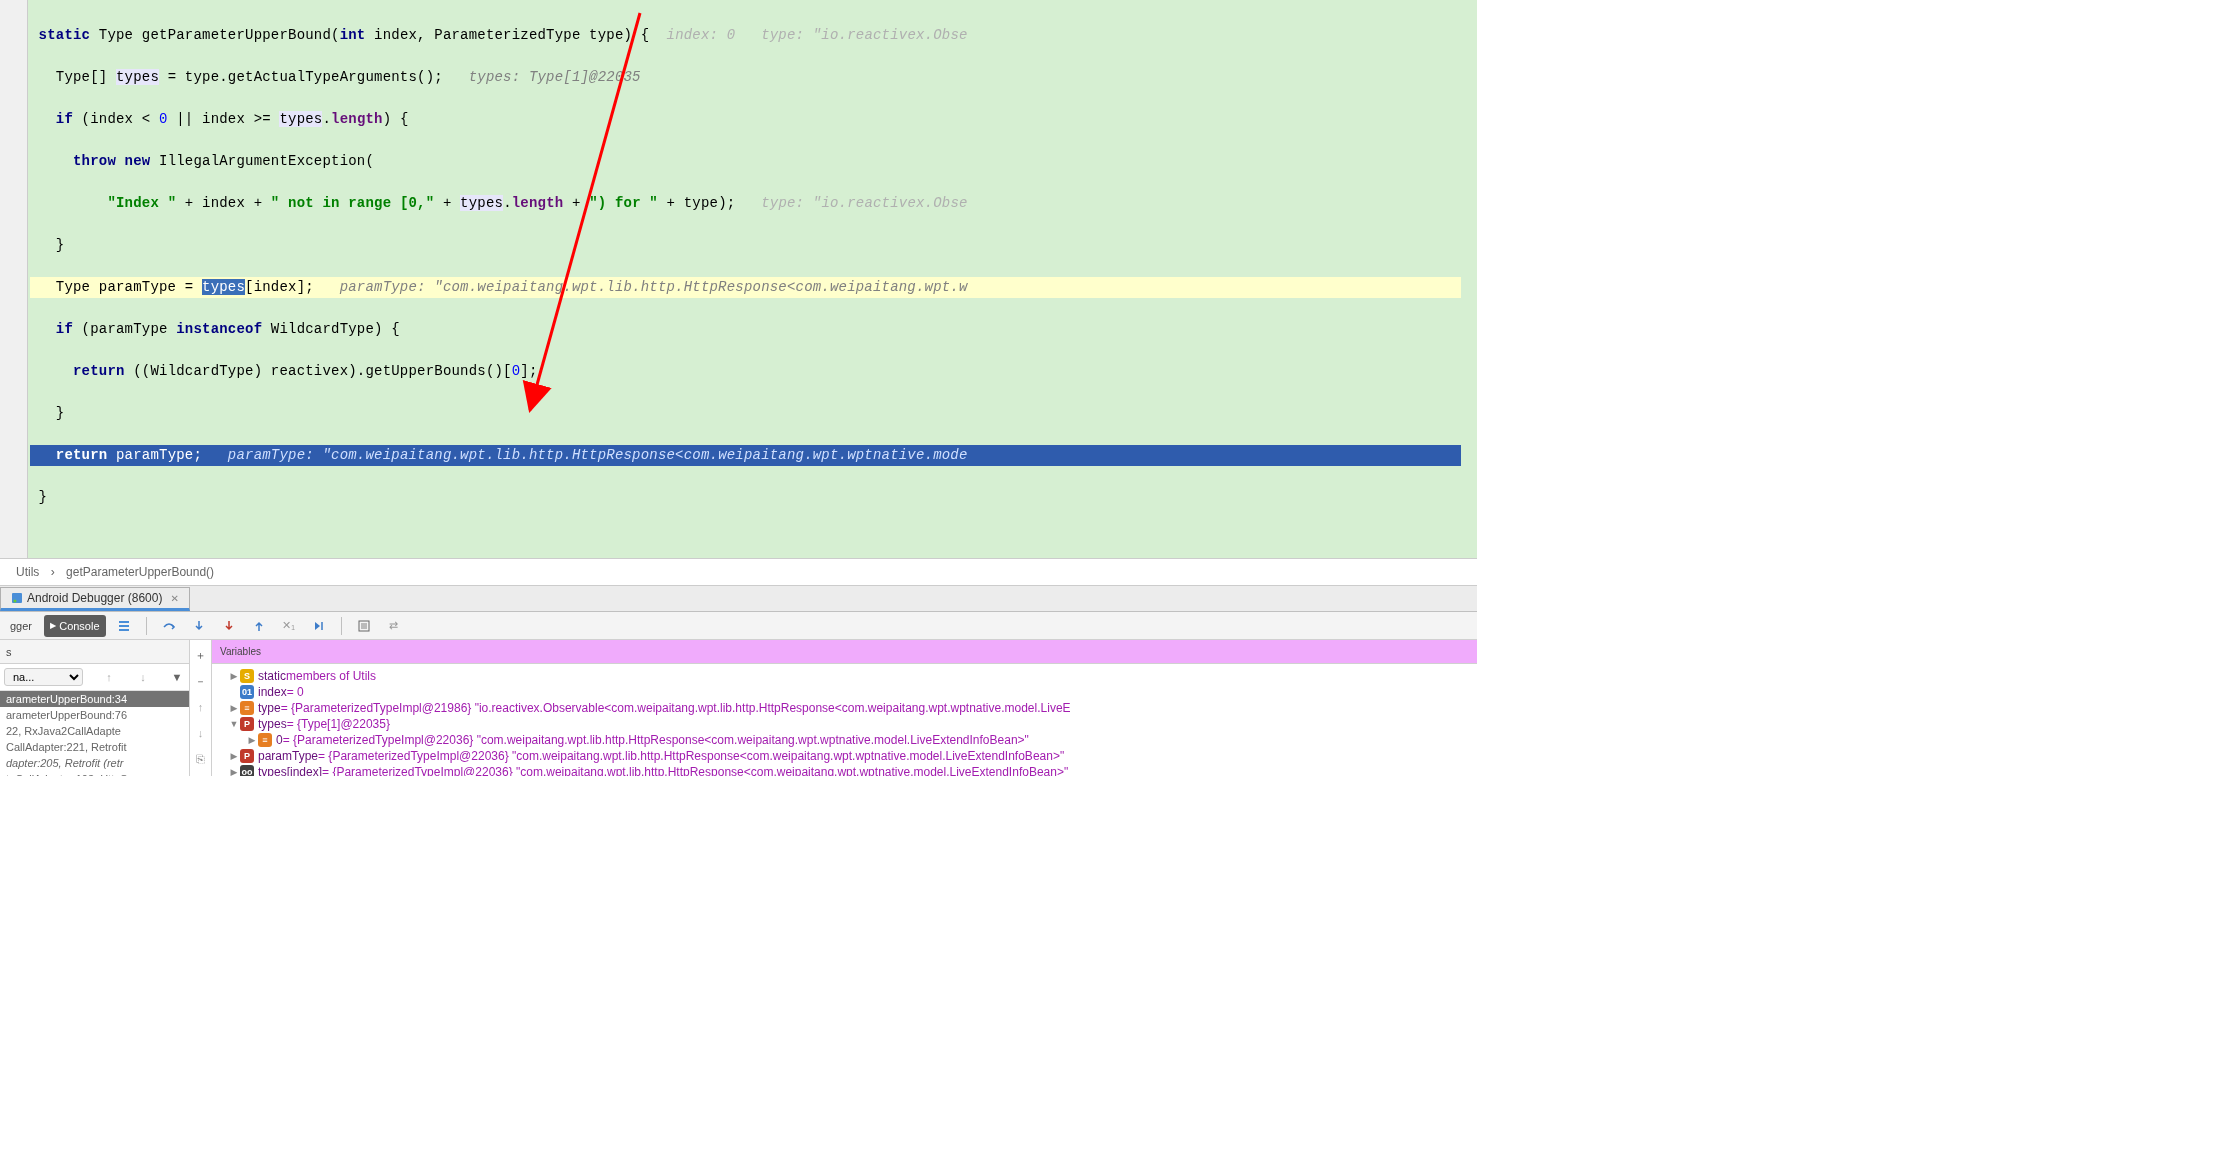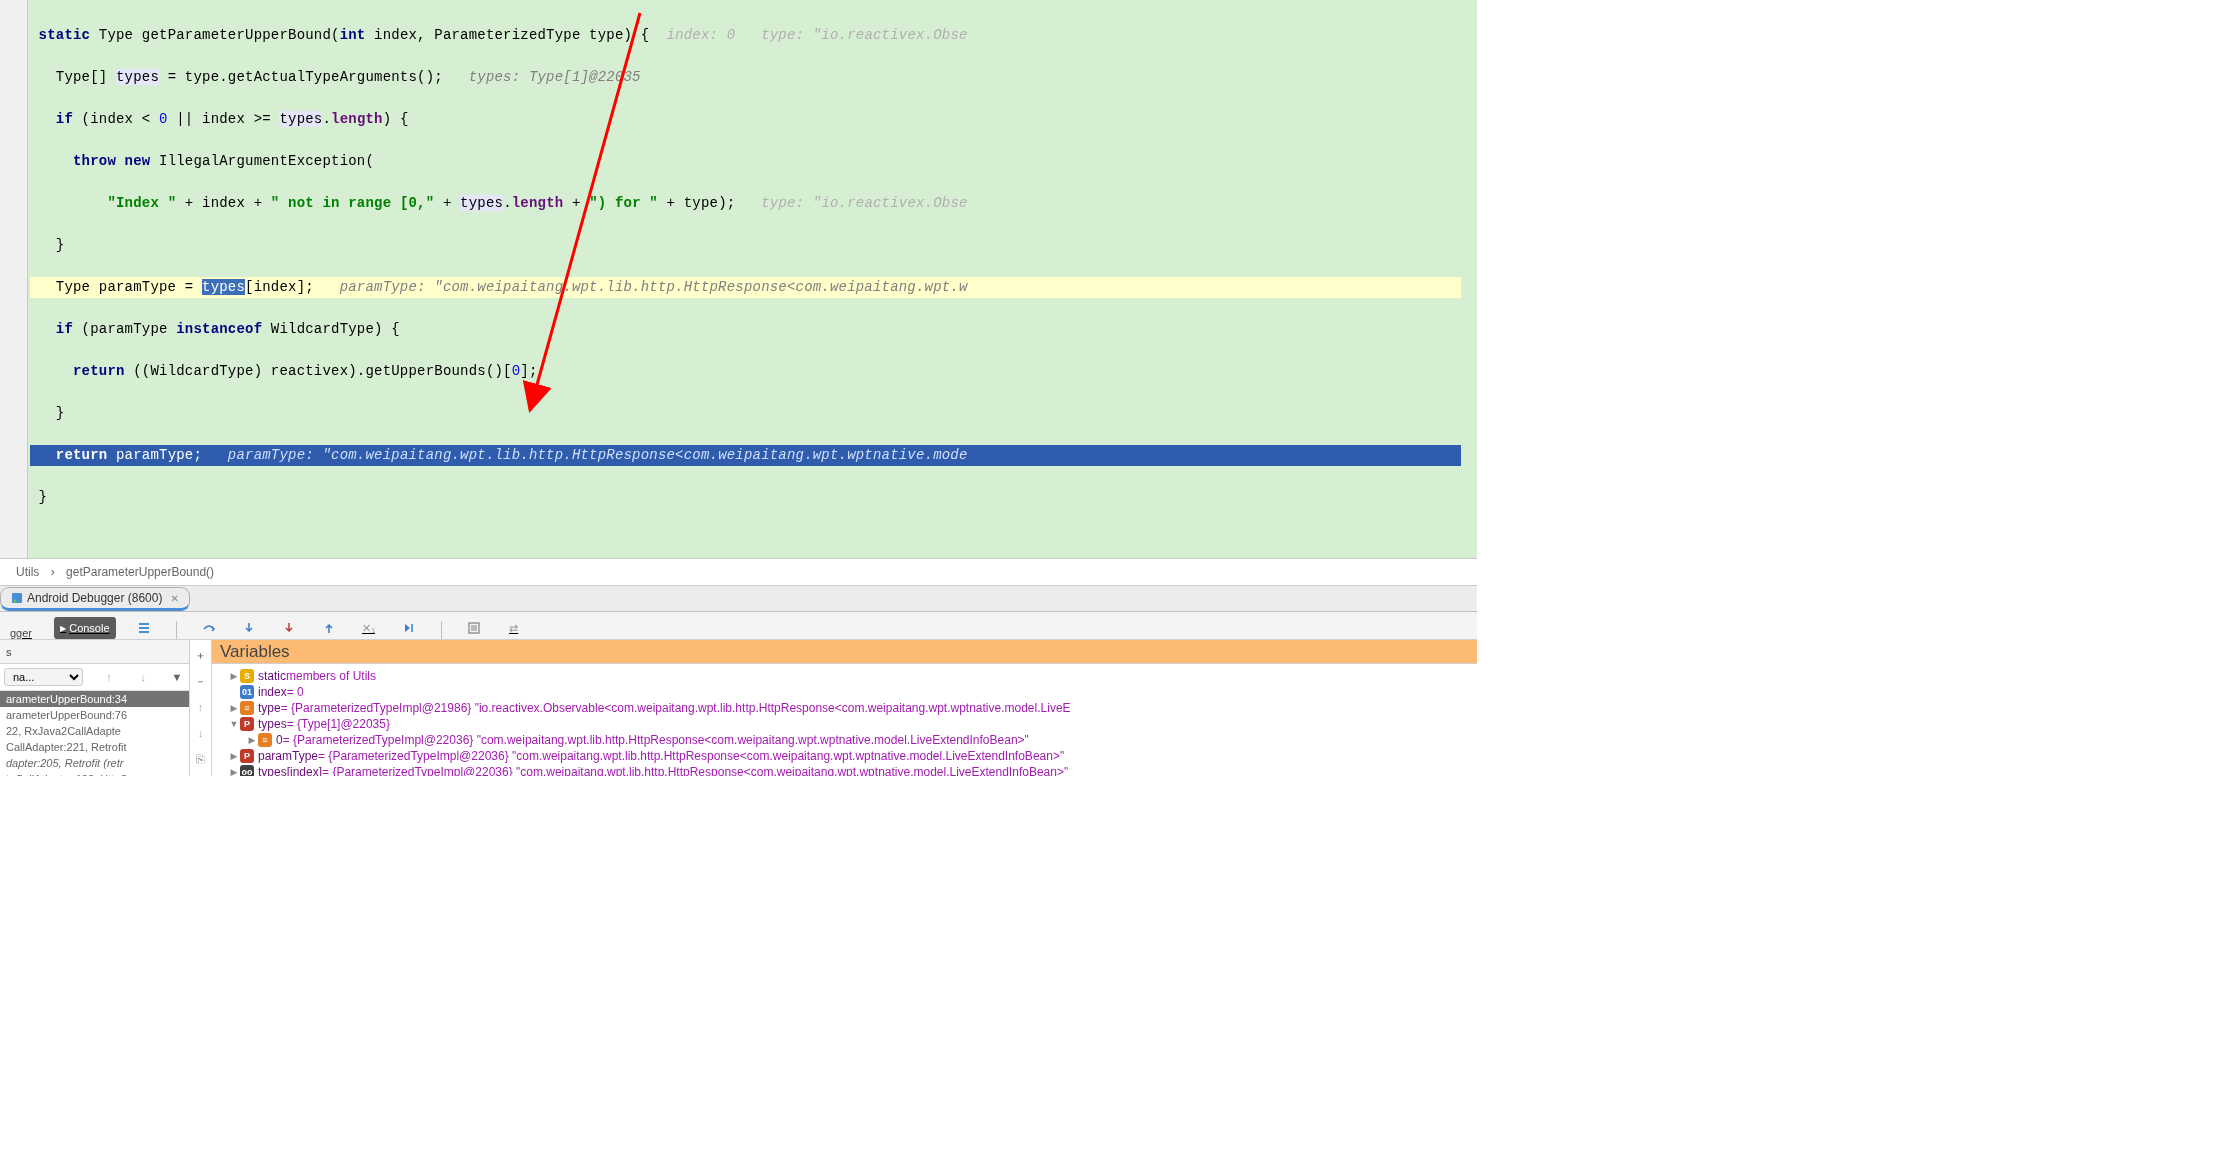--- a/index.html
+++ b/index.html
@@ -74,36 +74,35 @@
     border-bottom: none;
     padding: 3px 10px;
     font-family: -apple-system, sans-serif;
     font-size: 12px;
     color: #333;
     display: flex;
     align-items: center;
     gap: 4px;
     position: relative;
   }
-  .tab.active { border-bottom: 3px solid #4a8ed8; border-radius: 9px; }
+  .tab.active { border-bottom: 3px solid #4a8ed8; }
   .tab-close { font-size: 10px; color: #888; margin-left: 4px; }
   .tab-icon {
     width: 12px; height: 12px;
     display: inline-block;
   }
   
   .toolbar {
     background: #f4f4f4;
     border-bottom: 1px solid #d0d0d0;
     display: flex;
-    align-items: flex-end;
+    align-items: center;
     height: 28px;
     padding: 0 4px;
-    gap: 16px;
-    text-decoration: underline;
+    gap: 6px;
   }
   .tb-btn {
     width: 24px; height: 22px;
     display: flex;
     align-items: center; justify-content: center;
     border-radius: 3px;
     font-family: -apple-system, sans-serif;
     font-size: 11px;
     color: #555;
   }
@@ -170,28 +169,28 @@
     color: #fff;
   }
   .frame-item .ital { font-style: italic; }
   
   .vars-col {
     flex: 1;
     display: flex;
     flex-direction: column;
   }
   .vars-header {
-    background: #fdba74;
+    background: #f0abfc;
     border-bottom: 1px solid #d0d0d0;
     height: 24px;
     display: flex;
     align-items: center;
     padding: 0 8px;
     font-family: -apple-system, sans-serif;
-    font-size: 17px;
+    font-size: 10px;
     color: #444;
   }
   .vars-tree {
     padding: 4px 0;
     font-family: -apple-system, "Segoe UI", sans-serif;
     font-size: 12px;
     overflow: hidden;
   }
   .var-row {
     display: flex;

